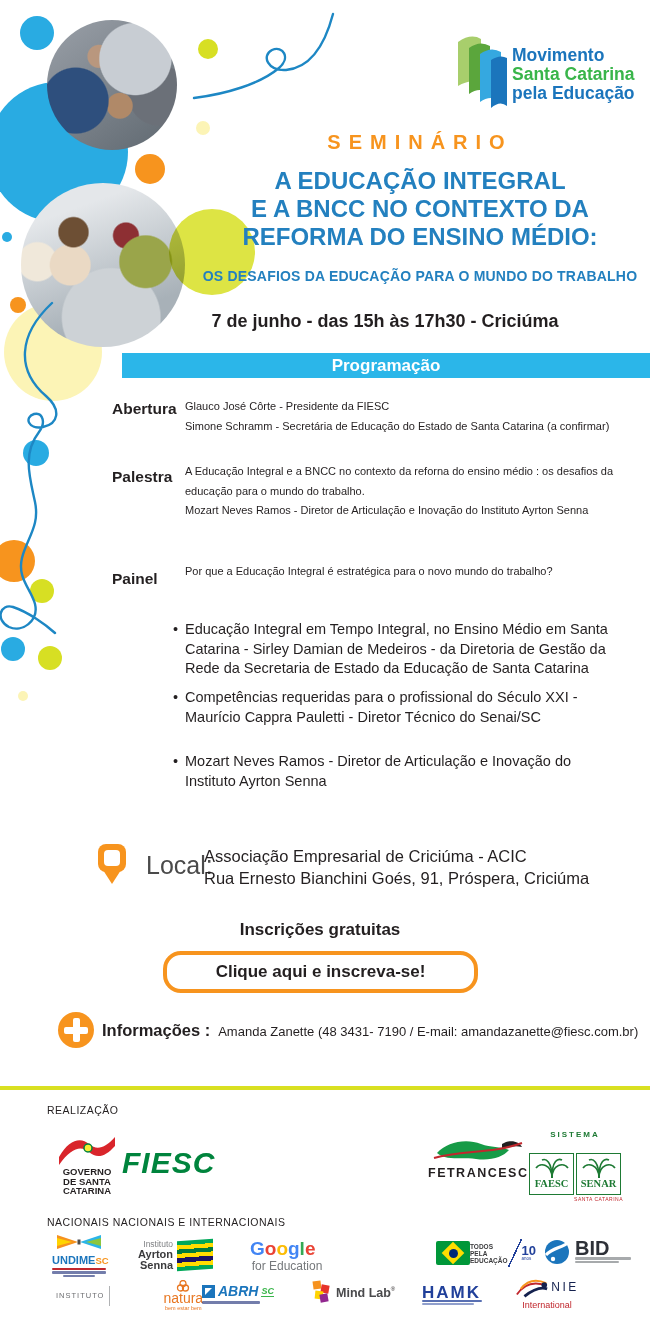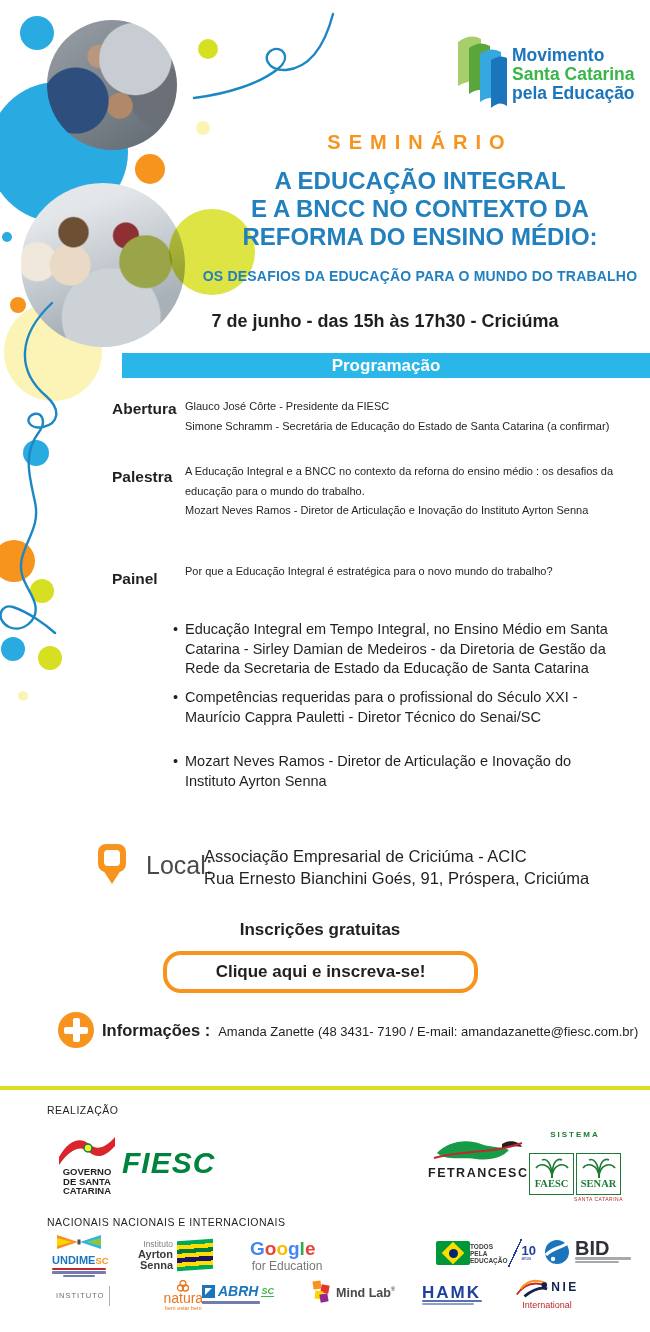--- a/index.html
+++ b/index.html
@@ -100,21 +100,21 @@
   .natura-prefix{font-size:7.5px;letter-spacing:1px;color:#6D6E71;}
   .natura-name{font-size:14px;color:#E87722;line-height:13px;}
   .natura-sub{font-size:5.5px;color:#E87722;}
   .abrh-sq{width:13px;height:13px;background:var(--logoblue);position:relative;flex:0 0 13px;}
   .abrh-sq::after{content:"";position:absolute;left:3px;top:3px;width:0;height:0;
     border-left:7px solid #fff;border-bottom:7px solid transparent;}
   .abrh-name{font-size:14px;font-weight:bold;color:var(--logoblue);}
   .abrh-sc{font-size:9px;font-weight:bold;color:var(--green);border-bottom:1px solid var(--green);}
   .mindlab-name{font-size:12.5px;font-weight:bold;color:#4A4A4C;}
   .hamk-name{font-size:17px;font-weight:bold;color:#21409A;letter-spacing:2px;line-height:15px;}
-  .nie-name{font-size:12px;font-weight:bold;color:#14214E;letter-spacing:2.5px;}
+  .nie-name{font-size:12px;font-weight:normal;color:#14214E;letter-spacing:2.5px;}
   .nie-sub{font-size:9px;color:#C1272D;text-align:center;margin-top:1px;}
 </style>
 </head>
 <body>
 
 <div id="flyer">
 
   <div class="circle c-blue" style="left:20px;top:16px;width:34px;height:34px;"></div>
   <div class="circle c-yg" style="left:198px;top:39px;width:20px;height:20px;"></div>
   <div class="circle c-py" style="left:196px;top:121px;width:14px;height:14px;"></div>

